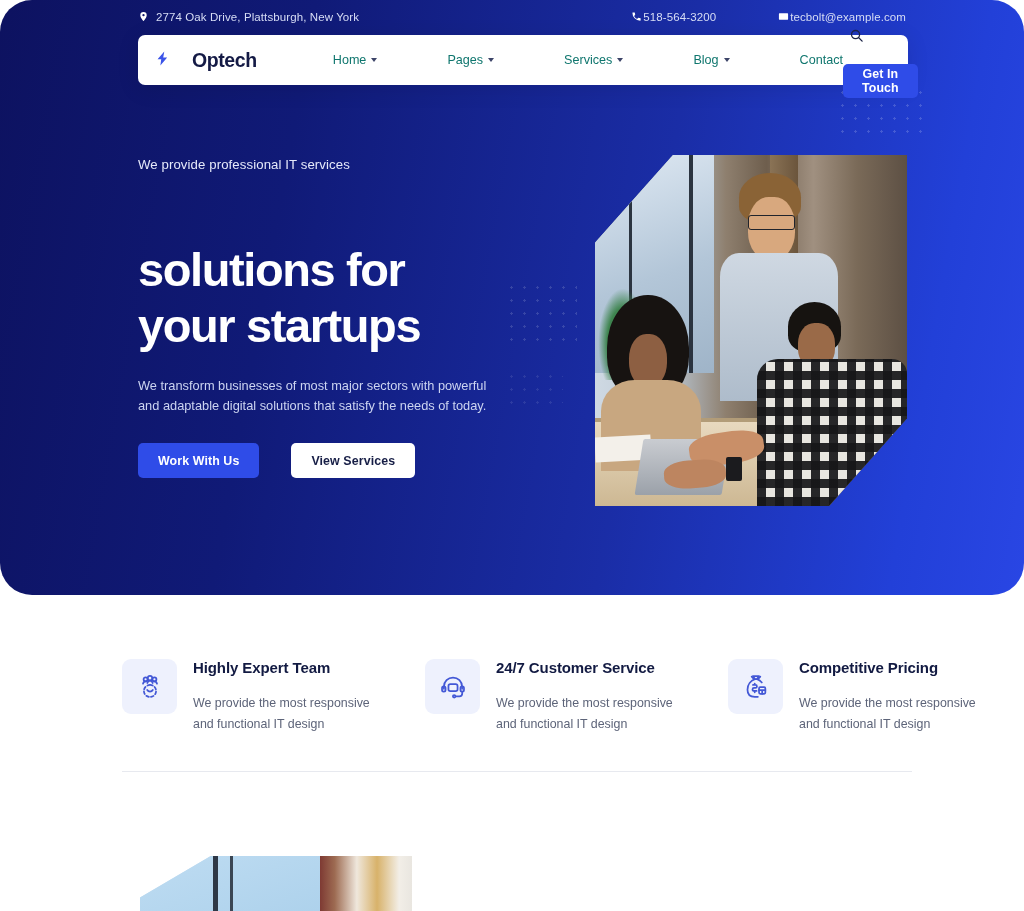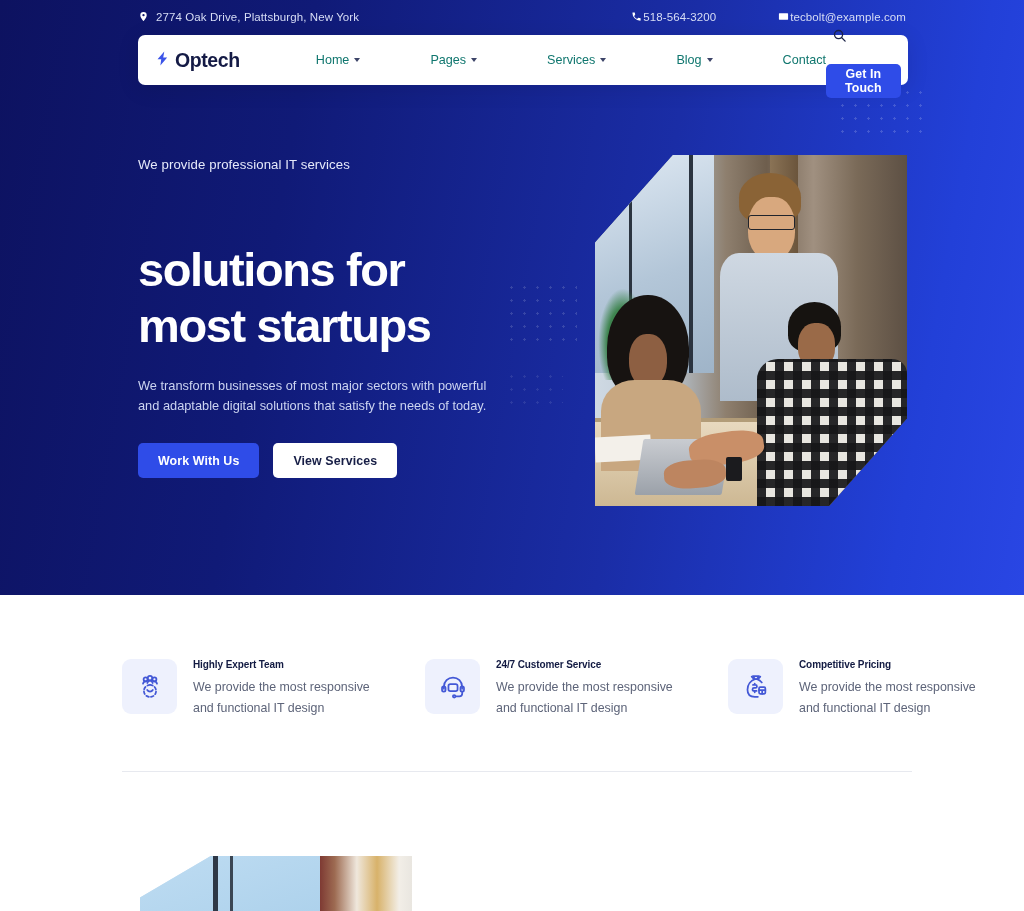--- a/index.html
+++ b/index.html
@@ -15,20 +15,21 @@
 
   .page { position: relative; width: 1024px; height: 911px; }
 
   
   .hero {
     position: relative;
     width: 1024px;
     height: 595px;
     background: linear-gradient(100deg, #0d1260 0%, #101a77 28%, #1a2da6 62%, #2240d8 88%, #2946e4 100%);
     overflow: hidden;
+    border-radius: 32px;
   }
 
   
   .dots {
     position: absolute;
     background-image: radial-gradient(rgba(255,255,255,0.17) 1px, transparent 1.2px);
     background-size: 13px 13px;
     pointer-events: none;
   }
   .dots-topright { top: 86px; right: 92px; width: 96px; height: 48px; }
@@ -59,21 +60,21 @@
     top: 35px; left: 138px;
     width: 770px;
     height: 50px;
     background: #ffffff;
     border-radius: 7px;
     display: flex;
     align-items: center;
     padding: 0 12px 0 16px;
     box-shadow: 0 4px 22px rgba(0,0,0,0.10);
   }
-  .logo { display: flex; align-items: center; gap: 4px; margin-right: 28px; }
+  .logo { display: flex; align-items: center; gap: 21px; margin-right: 28px; }
   .logo-bolt { color: #3b54e8; display: block; }
   .logo-text {
     font-size: 19.5px;
     font-weight: 700;
     color: #141a45;
     letter-spacing: -0.4px;
   }
   .nav { display: flex; align-items: center; gap: 22px; }
   .nav-item {
     display: flex; align-items: center; gap: 5px;
@@ -131,21 +132,21 @@
     letter-spacing: -1.4px;
     margin-bottom: 22px;
   }
   .hero-sub {
     font-size: 12.8px;
     line-height: 20px;
     color: #ccd4f1;
     width: 368px;
     margin-bottom: 27px;
   }
-  .hero-buttons { display: flex; gap: 14px; }
+  .hero-buttons { display: flex; gap: 32px; }
   .btn {
     height: 35px;
     border: none;
     border-radius: 5px;
     font-size: 12.4px;
     font-weight: 600;
     cursor: pointer;
     font-family: "Liberation Sans", sans-serif;
     padding: 0 20px;
     letter-spacing: .1px;
@@ -218,24 +219,24 @@
   .feature { display: flex; gap: 16px; width: 272px; }
   .feature-icon {
     flex: 0 0 auto;
     width: 55px; height: 55px;
     background: #eef1fd;
     border-radius: 9px;
     display: flex; align-items: center; justify-content: center;
     color: #4358d6;
   }
   .feature-title {
-    font-size: 10px;
+    font-size: 15px;
     font-weight: 700;
     color: #121a42;
-    margin-bottom: 7px;
+    margin-bottom: 17px;
     letter-spacing: -.1px;
     white-space: nowrap;
   }
   .feature-desc {
     font-size: 12.4px;
     line-height: 21px;
     color: #5d6479;
     width: 180px;
   }
 
@@ -348,21 +349,21 @@
         <button class="cta-btn">Get In Touch</button>
       </div>
     </div>
 
     <div class="hero-inner">
       <div class="hero-left">
         <div class="eyebrow">We provide professional IT services</div>
         <h1 class="hero-title">
           <br>
           <span>solutions for</span><br>
-          <span>most startups</span>
+          <span>your startups</span>
         </h1>
         <p class="hero-sub">We transform businesses of most major sectors with powerful and adaptable digital solutions that satisfy the needs of today.</p>
         <div class="hero-buttons">
           <button class="btn btn-primary">Work With Us</button>
           <button class="btn btn-light">View Services</button>
         </div>
       </div>
     </div>
 
     <div class="hero-image">

